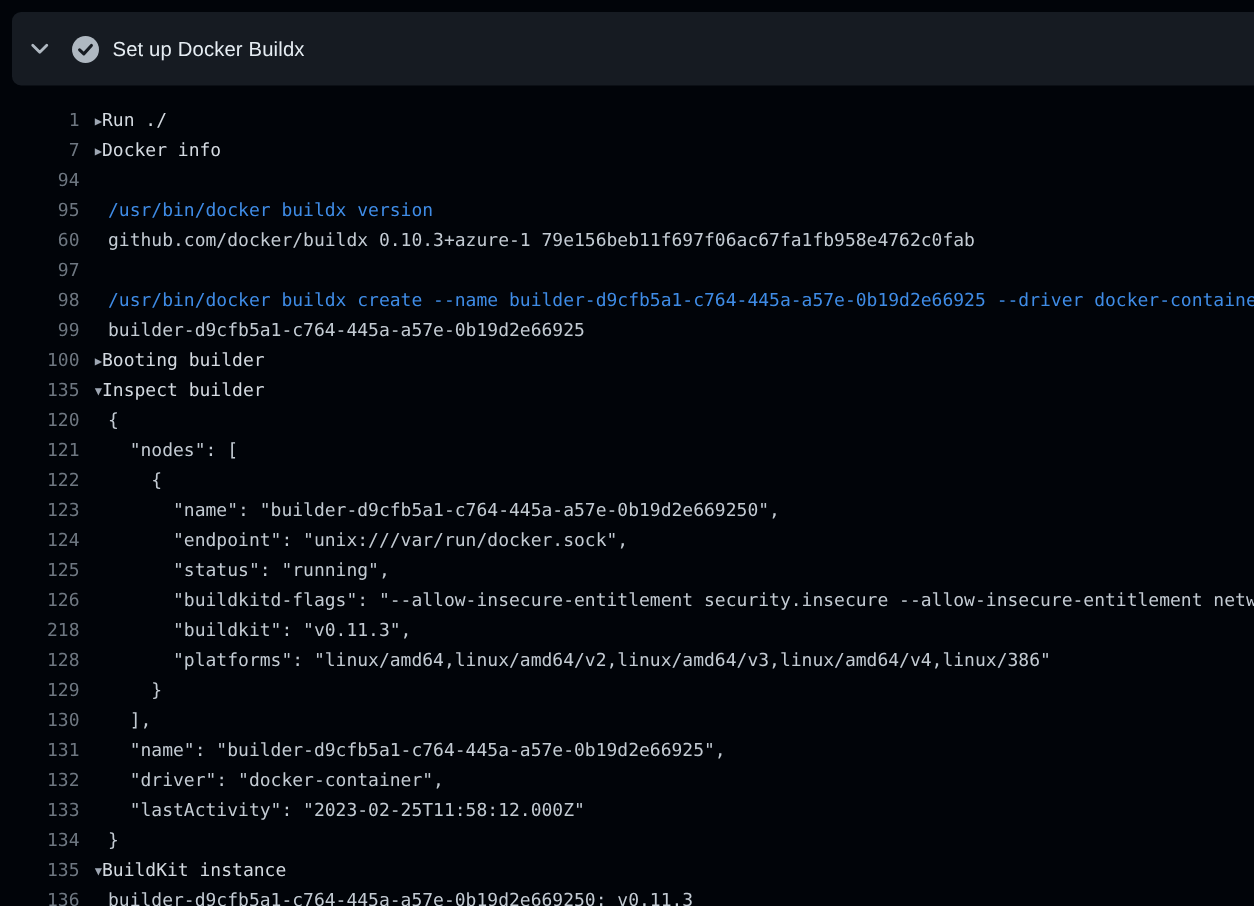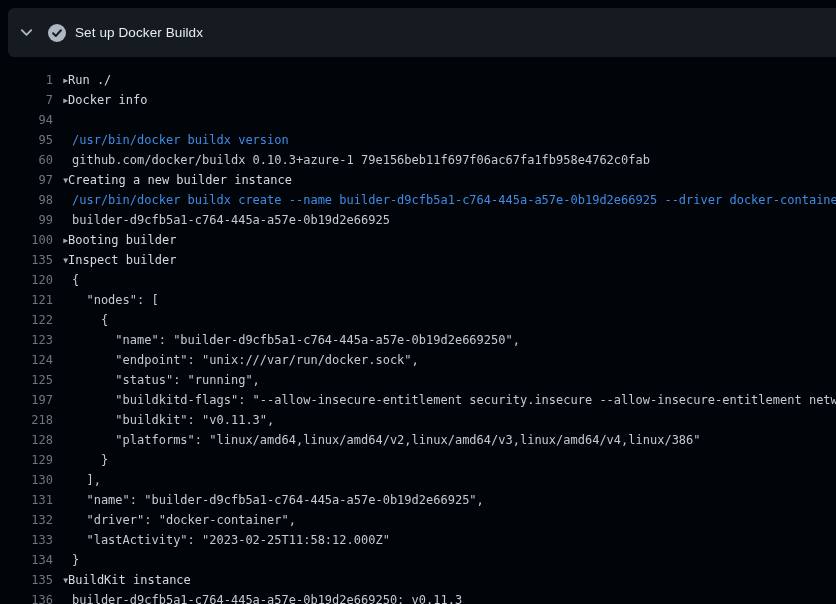--- a/index.html
+++ b/index.html
@@ -124,21 +124,20 @@
     <span class="content"><span class="text">/usr/bin/docker buildx version</span></span>
   </div>
 
   <div class="row t-output">
     <span class="num">60</span>
     <span class="content"><span class="text">github.com/docker/buildx 0.10.3+azure-1 79e156beb11f697f06ac67fa1fb958e4762c0fab</span></span>
   </div>
 
   <div class="row t-group-expanded">
     <span class="num">97</span>
-    <span class="content"><span class="arrow">▼</span><span class="text">Creating a new builder instance</span></span>
   </div>
 
   <div class="row t-command">
     <span class="num">98</span>
     <span class="content"><span class="text">/usr/bin/docker buildx create --name builder-d9cfb5a1-c764-445a-a57e-0b19d2e66925 --driver docker-container</span></span>
   </div>
 
   <div class="row t-output">
     <span class="num">99</span>
     <span class="content"><span class="text">builder-d9cfb5a1-c764-445a-a57e-0b19d2e66925</span></span>
@@ -178,21 +177,21 @@
     <span class="num">124</span>
     <span class="content"><span class="text">      "endpoint": "unix:///var/run/docker.sock",</span></span>
   </div>
 
   <div class="row t-output">
     <span class="num">125</span>
     <span class="content"><span class="text">      "status": "running",</span></span>
   </div>
 
   <div class="row t-output">
-    <span class="num">197</span>
+    <span class="num">126</span>
     <span class="content"><span class="text">      "buildkitd-flags": "--allow-insecure-entitlement security.insecure --allow-insecure-entitlement network.host",</span></span>
   </div>
 
   <div class="row t-output">
     <span class="num">218</span>
     <span class="content"><span class="text">      "buildkit": "v0.11.3",</span></span>
   </div>
 
   <div class="row t-output">
     <span class="num">128</span>

